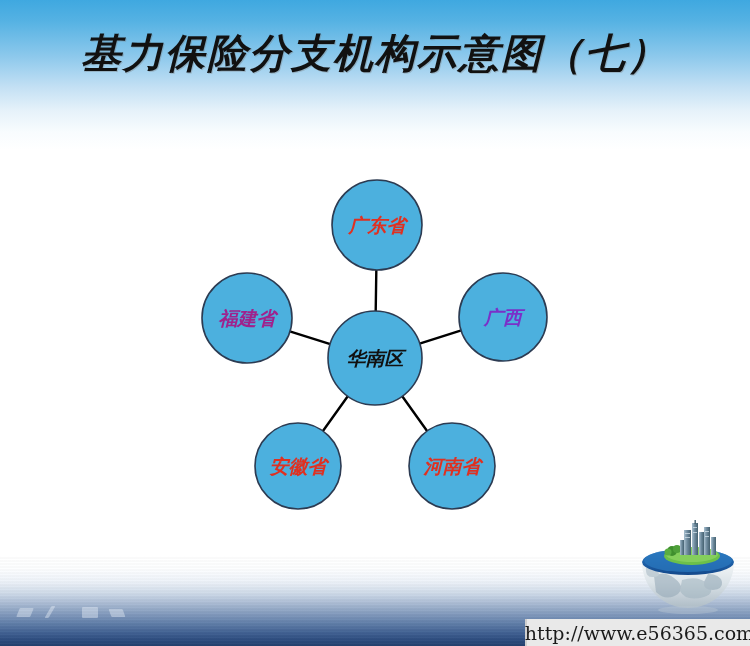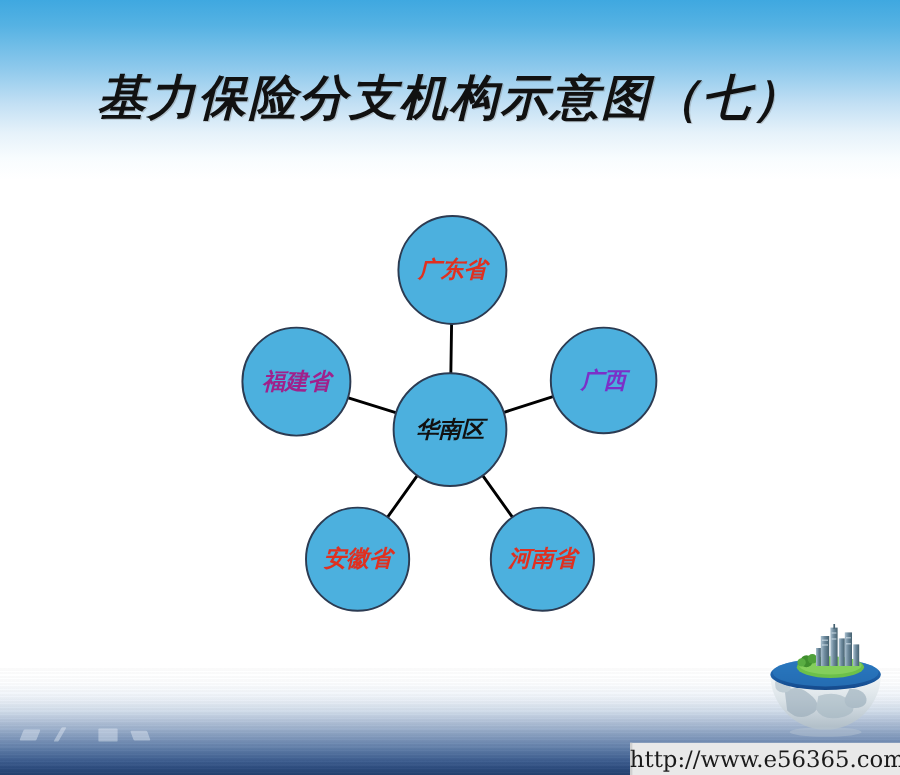--- a/index.html
+++ b/index.html
@@ -39,21 +39,20 @@
     width: 750px;
     text-align: center;
     font-family: "DejaVu Serif", "Liberation Serif", serif;
     font-size: 40px;
     font-weight: bold;
     font-style: italic;
     letter-spacing: 2px;
     color: #111111;
     white-space: nowrap;
     text-shadow: 1px 1px 0 rgba(120,120,120,0.35);
-    margin-top: 28px;
   }
 
   
   #ocean {
     position: absolute;
     left: 0;
     top: 556px;
     width: 750px;
     height: 90px;
     background: linear-gradient(to bottom,

